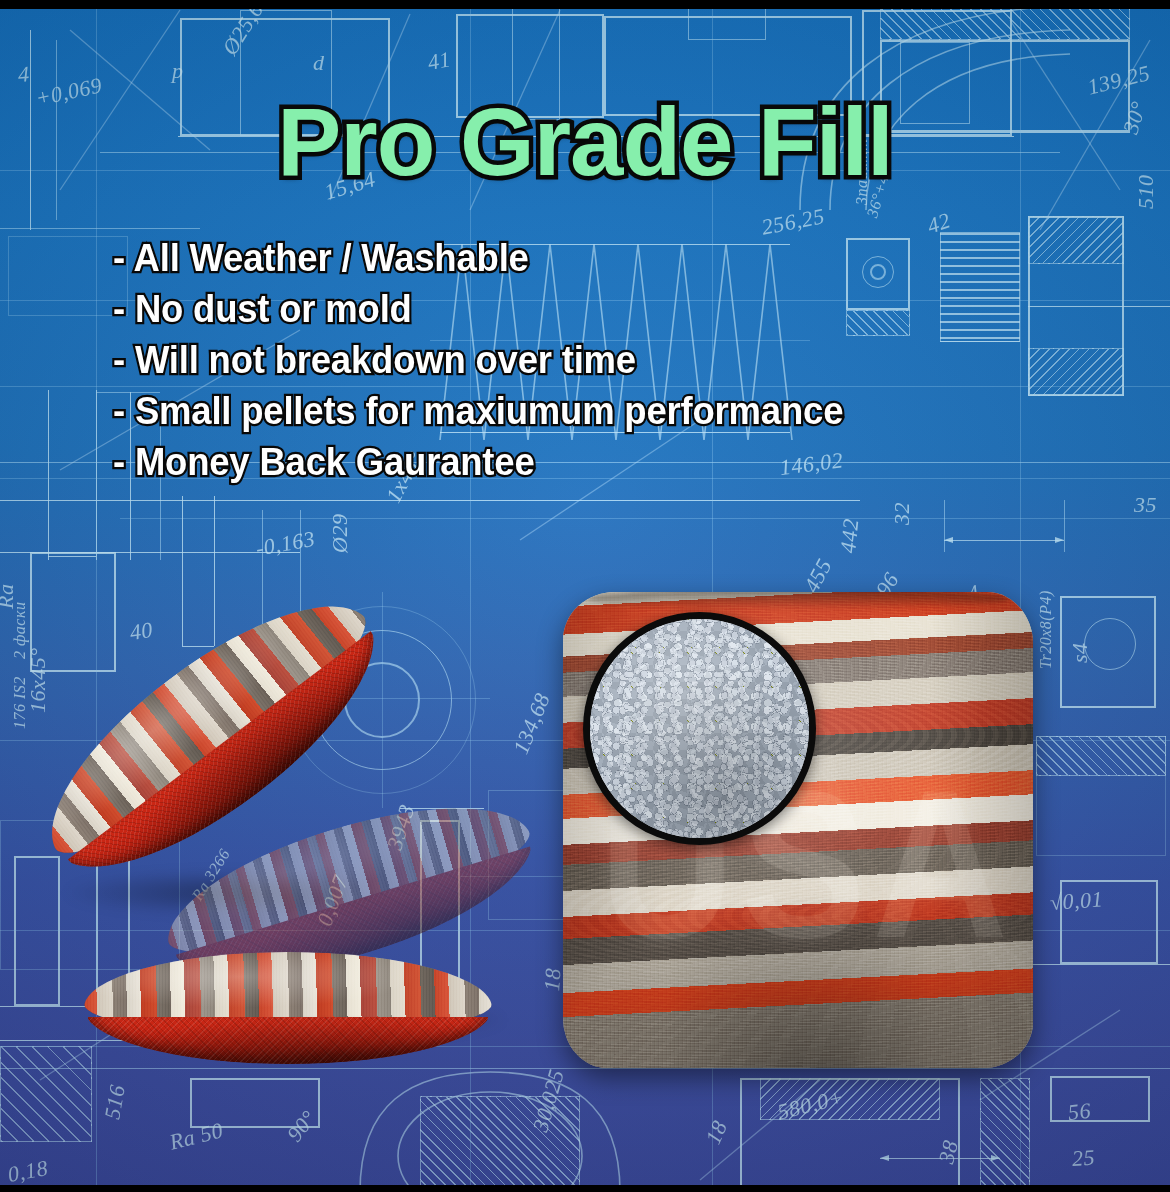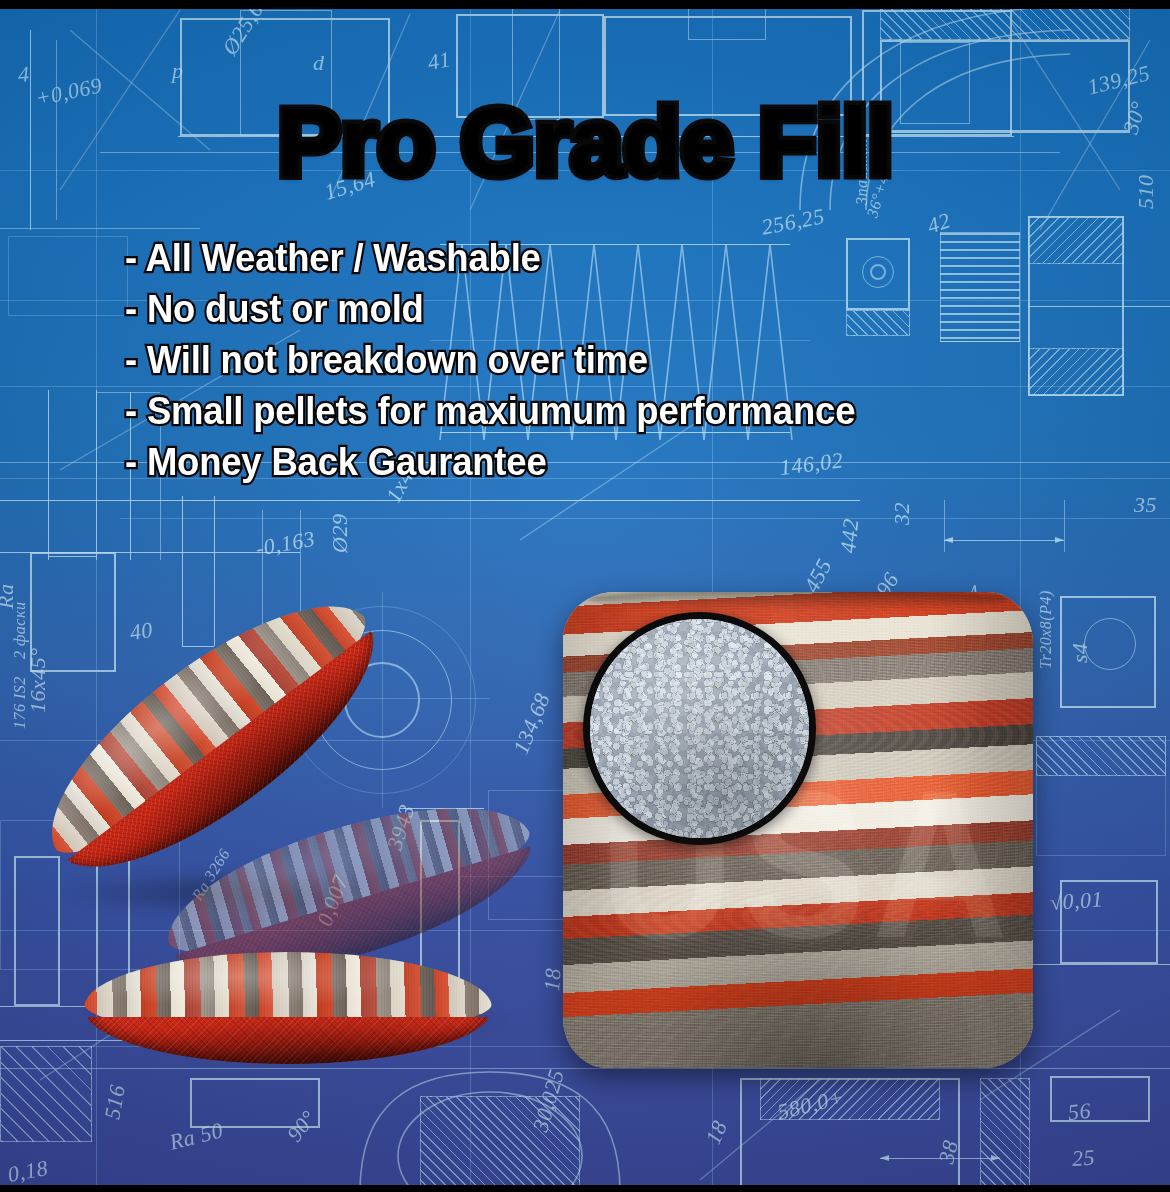--- a/index.html
+++ b/index.html
@@ -121,30 +121,30 @@
   
   .copy{ position:absolute; z-index:40; }
 
   #title{
     left:0; right:0; top:94px;
     text-align:center;
     font-family:"Liberation Sans", sans-serif;
     font-weight:bold;
     font-size:96px;
     line-height:1;
-    color:#000000;
+    color:#86efac;
     letter-spacing:-1px;
     -webkit-text-stroke:9px #0a0a0a;
     paint-order:stroke fill;
     text-shadow:
       0 3px 5px rgba(0,0,0,.45);
   }
 
   #bullets{
-    left:125px; top:233px;
+    left:113px; top:233px;
     width:920px;
   }
   .bullet{
     font-family:"Liberation Sans", sans-serif;
     font-weight:bold;
     font-size:38px;
     line-height:51px;
     color:#ffffff;
     letter-spacing:-.2px;
     white-space:nowrap;

